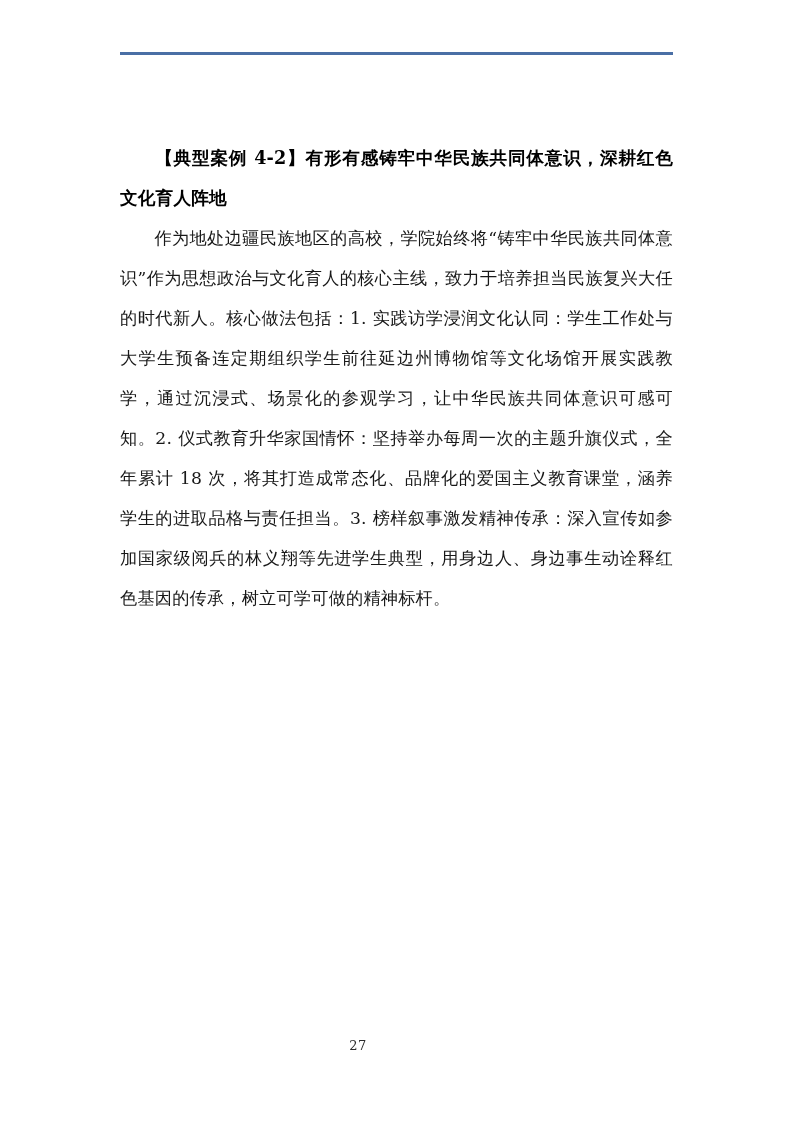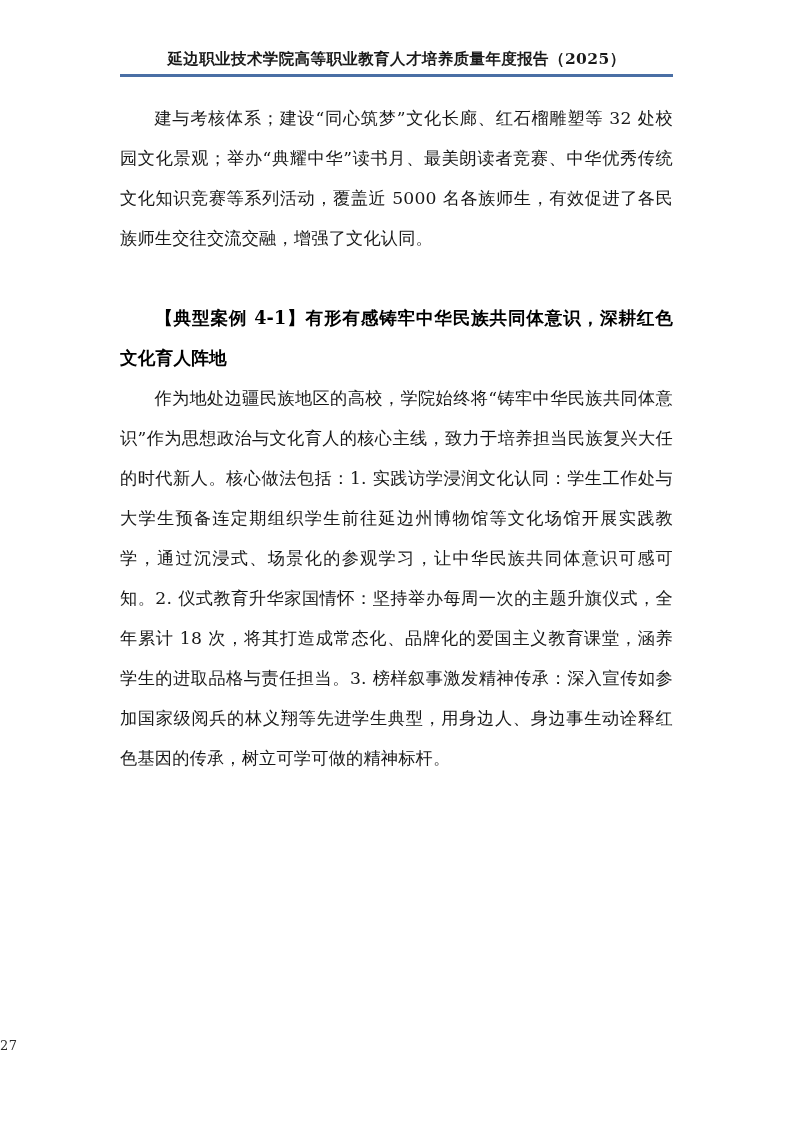--- a/index.html
+++ b/index.html
@@ -81,45 +81,44 @@
   .spacer-line {
     height: 40px;
   }
 
   
   .page-footer {
     position: absolute;
     left: 0;
     top: 1035px;
     width: 716px;
+    text-align: center;
   }
   .page-number {
     font-family: "DejaVu Serif", "Liberation Serif", serif;
     font-size: 13px;
     color: #2b2b2b;
     letter-spacing: 0.5px;
   }
 </style>
 </head>
 <body>
 
 <div class="page">
 
   <div class="page-header">
-    <div class="page-header-title">延边职业技术学院高等职业教育人才培养质量年度报告（2025）</div>
     <div class="page-header-rule"></div>
   </div>
 
   <div class="content">
 
-    <p class="para">建与考核体系；建设“同心筑梦”文化长廊、红石榴雕塑等 32 处校园文化景观；举办“典耀中华”读书月、最美朗读者竞赛、中华优秀传统文化知识竞赛等系列活动，覆盖近 5000 名各族师生，有效促进了各民族师生交往交流交融，增强了文化认同。</p>
 
     <div class="spacer-line"></div>
 
-    <h2 class="case-heading">【典型案例 4-1】有形有感铸牢中华民族共同体意识，深耕红色文化育人阵地</h2>
+    <h2 class="case-heading">【典型案例 4-2】有形有感铸牢中华民族共同体意识，深耕红色文化育人阵地</h2>
 
     <p class="para">作为地处边疆民族地区的高校，学院始终将“铸牢中华民族共同体意识”作为思想政治与文化育人的核心主线，致力于培养担当民族复兴大任的时代新人。核心做法包括：1. 实践访学浸润文化认同：学生工作处与大学生预备连定期组织学生前往延边州博物馆等文化场馆开展实践教学，通过沉浸式、场景化的参观学习，让中华民族共同体意识可感可知。2. 仪式教育升华家国情怀：坚持举办每周一次的主题升旗仪式，全年累计 18 次，将其打造成常态化、品牌化的爱国主义教育课堂，涵养学生的进取品格与责任担当。3. 榜样叙事激发精神传承：深入宣传如参加国家级阅兵的林义翔等先进学生典型，用身边人、身边事生动诠释红色基因的传承，树立可学可做的精神标杆。</p>
 
 
   </div>
 
   <div class="page-footer">
     <span class="page-number">27</span>
   </div>
 

